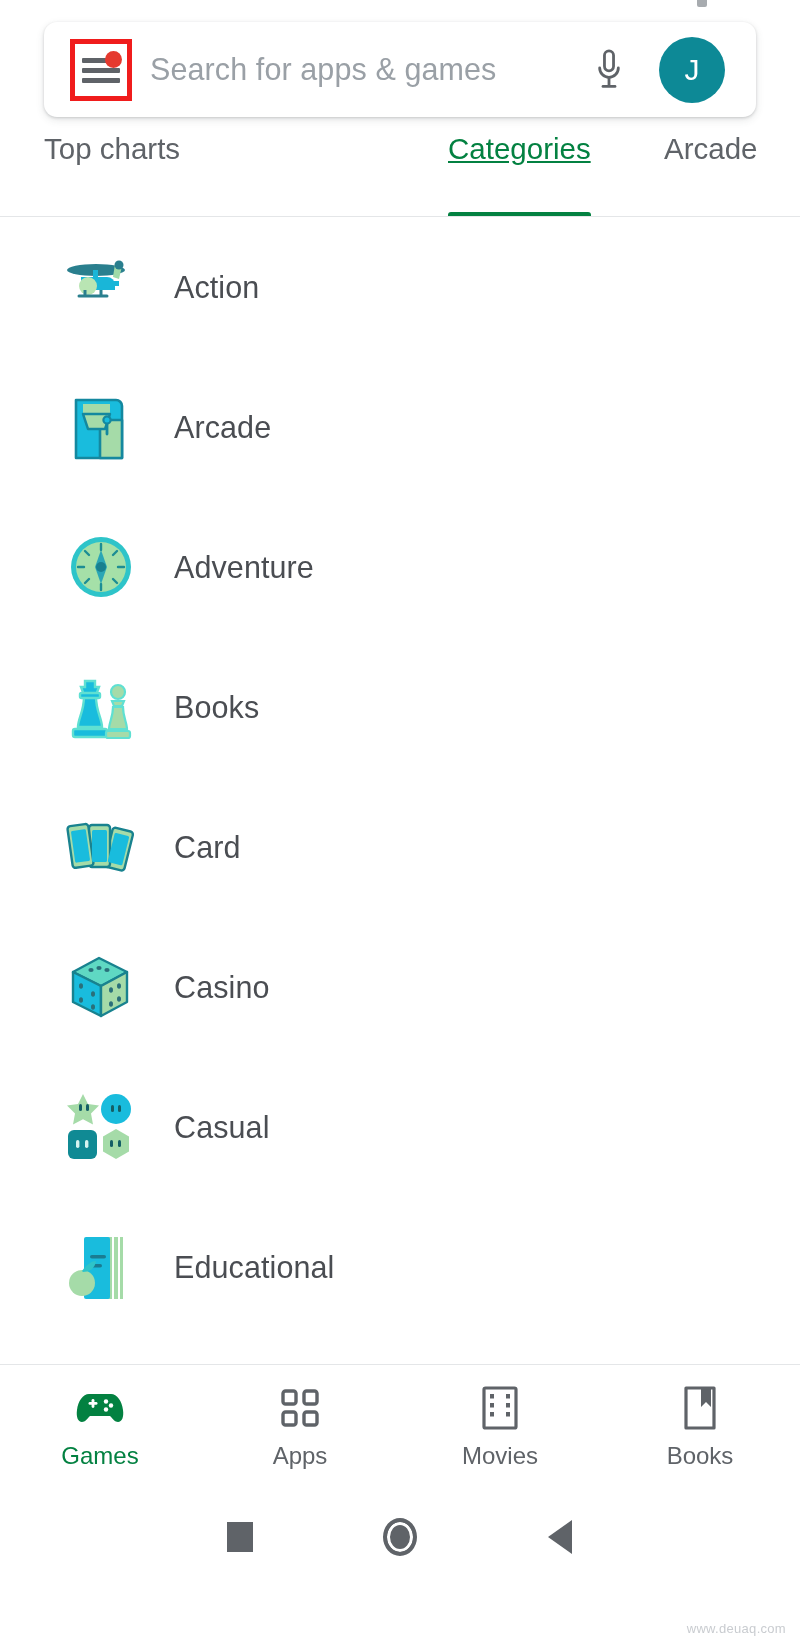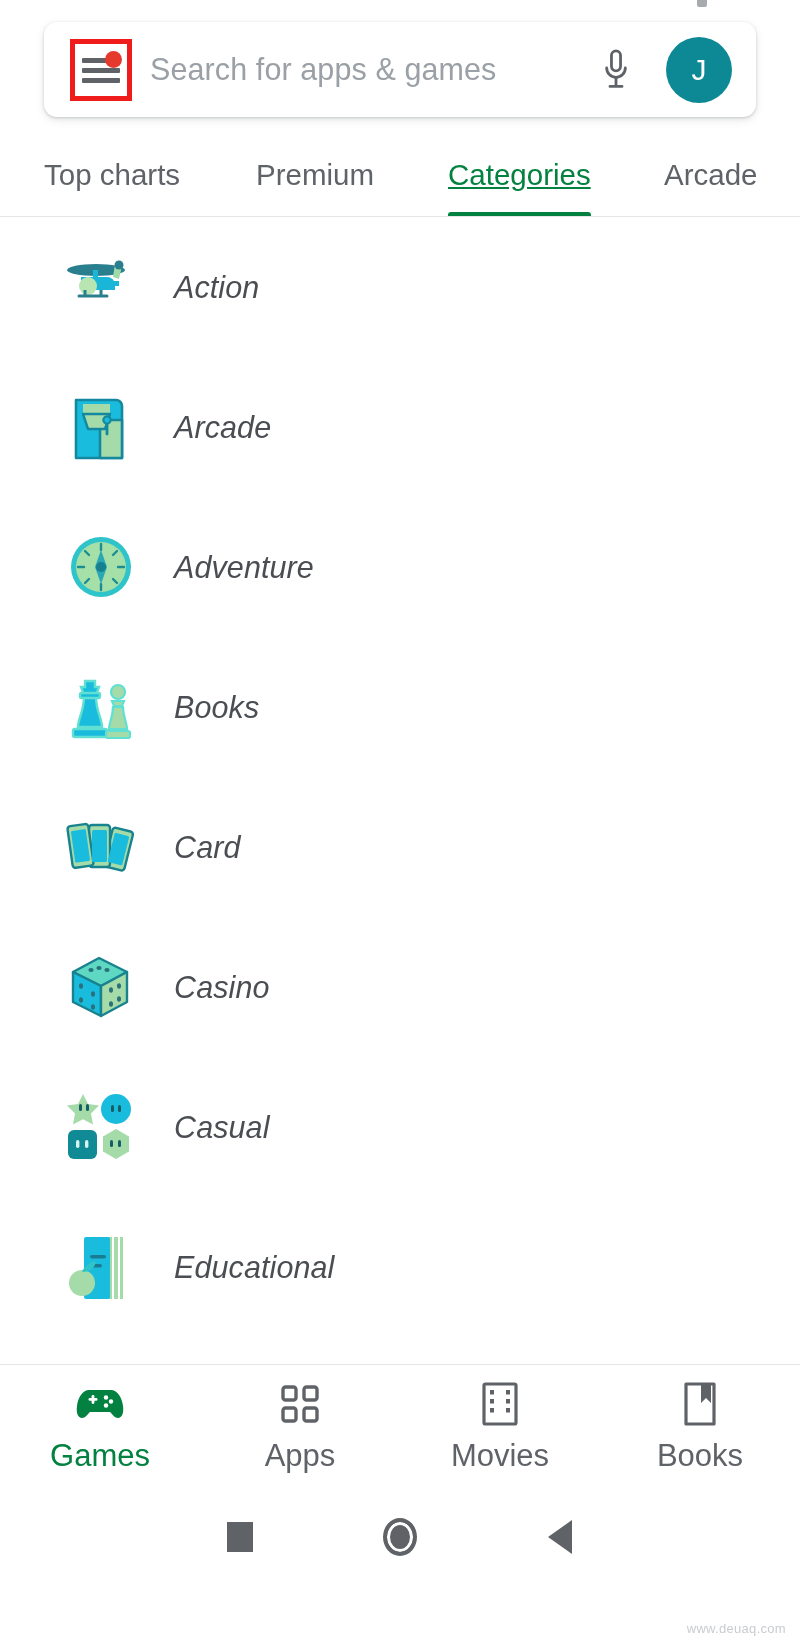--- a/index.html
+++ b/index.html
@@ -28,21 +28,21 @@
   .search-wrap {
     position: absolute; left: 44px; top: 22px;
     width: 712px; height: 95px;
   }
   .search-bar {
     width: 100%; height: 100%;
     background: #ffffff;
     border-radius: 13px;
     box-shadow: 0 1px 3px rgba(60,64,67,.22), 0 3px 9px rgba(60,64,67,.12);
     display: flex; align-items: center;
-    padding: 0 24px 0 26px;
+    padding: 0 31px 0 26px;
   }
   .menu-btn {
     position: relative;
     width: 62px; height: 62px;
     flex: 0 0 62px;
     display: flex; align-items: center; justify-content: center;
     cursor: pointer;
   }
   .menu-highlight {
     position: absolute; left: 0; top: 0;
@@ -99,21 +99,21 @@
     width: 800px; height: 86px;
     display: flex; align-items: center;
   }
   .tab {
     font-size: 29.5px;
     color: #5f6368;
     white-space: nowrap;
     cursor: pointer;
     position: relative;
     height: 86px;
-    display: flex; align-items: center;
+    display: flex; 
   }
   .tab.active { color: #038141; text-decoration: underline; }
   .tab .underline {
     position: absolute; bottom: 0; left: 0; right: 0;
     height: 6px; background: #038141; border-radius: 3px 3px 0 0;
   }
   .tabs-divider {
     position: absolute; left: 0; top: 216px;
     width: 800px; height: 1px; background: #e4e6e8;
   }
@@ -124,21 +124,20 @@
     width: 800px; height: 1147px;
     overflow: hidden;
     background: #ffffff;
   }
   .row {
     position: relative;
     height: 140px;
     display: flex; align-items: center;
     padding-left: 63px;
     cursor: pointer;
-    font-style: italic;
   }
   .row-icon {
     flex: 0 0 76px;
     width: 76px; height: 76px;
     display: flex; align-items: center; justify-content: center;
   }
   .row-label {
     margin-left: 35px;
     font-size: 30.5px;
     color: #4a4d52;
@@ -157,21 +156,21 @@
     background: #ffffff;
   }
   .nav-item {
     flex: 1 1 25%;
     display: flex; flex-direction: column;
     align-items: center; justify-content: center;
     gap: 11px;
     cursor: pointer;
   }
   .nav-icon { height: 46px; display: flex; align-items: center; justify-content: center; }
-  .nav-label { font-size: 31px; color: #5f6368; }
+  .nav-label { font-size: 24px; color: #5f6368; }
   .nav-item.active .nav-label { color: #038141; }
 
   
   .sysbar {
     position: absolute; left: 0; top: 1490px;
     width: 800px; height: 154px;
     background: #ffffff;
     display: flex; align-items: flex-start; justify-content: center;
     gap: 0;
   }
@@ -231,23 +230,20 @@
         </svg>
       </div>
 
       <div class="avatar">J</div>
     </div>
   </div>
 
   <div class="tabs">
     <div class="tab" style="position:absolute;left:44px;">
       <span>Top charts</span>
-    </div>
-    <div class="tab" style="position:absolute;left:256px;">
-      <span>Premium</span>
     </div>
     <div class="tab active" style="position:absolute;left:448px;">
       <span>Categories</span>
       <span class="underline"></span>
     </div>
     <div class="tab" style="position:absolute;left:664px;">
       <span>Arcade</span>
     </div>
   </div>
   <div class="tabs-divider"></div>

